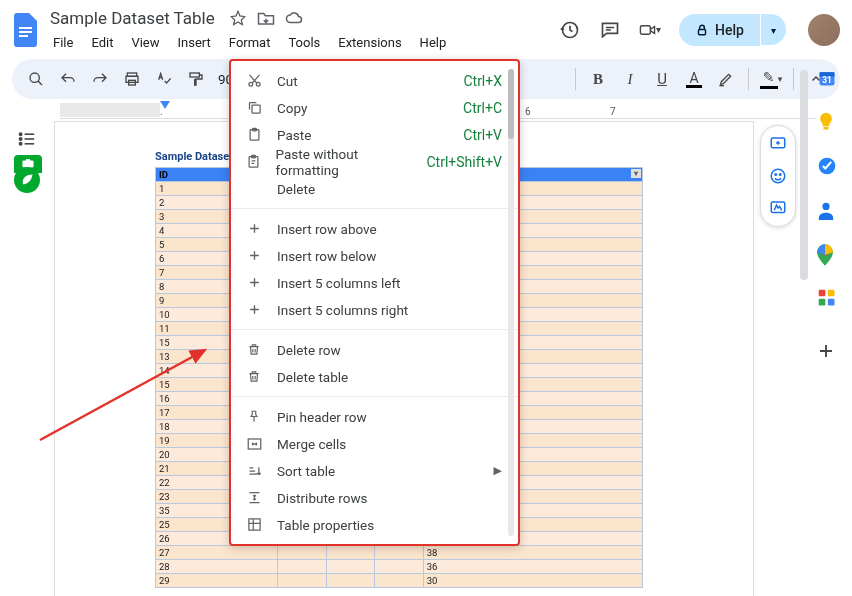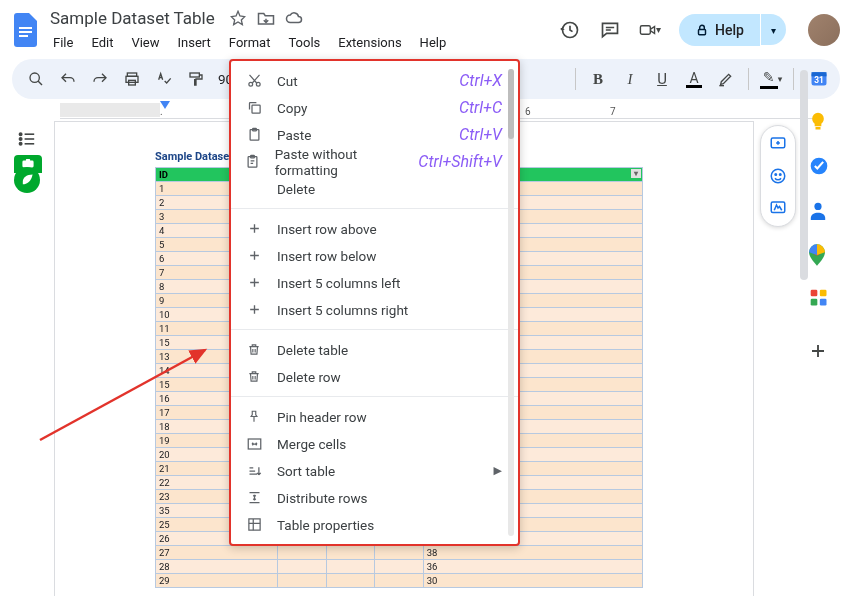--- a/index.html
+++ b/index.html
@@ -43,44 +43,44 @@
   .left-gutter { width:54px; padding-top:4px; display:flex; flex-direction:column; align-items:center; gap:6px;}
   .outline-ico { color:#444746; width:28px; height:28px; display:flex; align-items:center; justify-content:center;}
   .green-badge { width:26px; height:26px; border-radius:50%; background:#00a82d; display:flex; align-items:center; justify-content:center; color:#fff; position:relative; margin-top:-2px;}
   .green-badge-head { width:28px; height:18px; background:#00a82d; border-radius:4px 4px 0 0; position:absolute; top:-14px; display:flex; align-items:center; justify-content:center;}
 
   .page { background:#fff; border:1px solid #dadce0; width:700px; min-height:500px; position:relative; }
   .page-inner { padding: 28px 110px 0 100px; font-family: Arial; font-size:10px; }
   .doc-heading { font-weight:700; font-size:11px; color:#1c4587; margin-bottom:4px; }
   table.data { border-collapse: collapse; width:100%; font-size:9.5px; }
   table.data th, table.data td { border:1px solid #b7c9e0; padding:1px 3px; height:12px; text-align:left; }
-  table.data th { background:#22c55e; color:#000; position:relative;}
+  table.data th { background:#3b82f6; color:#000; position:relative;}
   table.data td { background:#fce5cd; }
   table.data tr:nth-child(even) td { background:#fdeada; }
   .th-dd { position:absolute; right:1px; top:1px; font-size:8px; color:#666; background:#e0e0e0; width:10px; text-align:center;}
 
   
   .context-menu { position:absolute; left:229px; top:59px; width:291px; background:#fff; border-radius:4px; box-shadow: 0 2px 10px rgba(0,0,0,0.2); border:2px solid #e2332b; z-index:100; padding: 6px 0; }
   .cm-scroll { position:absolute; right:4px; top:8px; bottom:8px; width:6px; background:#e8e8e8; border-radius:3px;}
   .cm-scroll-thumb { position:absolute; top:0; width:100%; height:70px; background:#bdbdbd; border-radius:3px;}
   .cm-item { display:flex; align-items:center; padding: 5px 16px 5px 14px; gap:14px; color:#3c4043; cursor:pointer; font-size:13.5px; height:27px;}
   .cm-ico { width:18px; height:18px; display:flex; align-items:center; justify-content:center; color:#5f6368; font-size:15px;}
-  .cm-short { margin-left:auto; color:#8b5cf6; font-size:16px;font-style:italic;}
+  .cm-short { margin-left:auto; color:#15803d; font-size:14px;}
   .cm-sep { height:1px; background:#e8eaed; margin:6px 0;}
   .cm-sub { margin-left:auto; color:#5f6368; font-size:11px;}
 
   
   .arrow { position:absolute; left:30px; top:330px; width:200px; height:200px; z-index:99; pointer-events:none;}
 
   
   .float-panel { position:absolute; right:56px; top:125px; width:36px; background:#fff; border:1px solid #dadce0; border-radius:18px; box-shadow:0 1px 4px rgba(0,0,0,0.15); padding:6px 0; display:flex; flex-direction:column; align-items:center; gap:8px; z-index:50;}
   .fp-ico { width:24px; height:24px; display:flex; align-items:center; justify-content:center; color:#1a73e8; cursor:pointer; font-size:16px;}
 
   
-  .right-sidebar { position:absolute; right:12px; top:60px; width:42px; display:flex; flex-direction:column; align-items:center; gap:24px; padding-top:8px;}
+  .right-sidebar { position:absolute; right:4px; top:60px; width:42px; display:flex; flex-direction:column; align-items:center; gap:24px; padding-top:8px;}
   .rs-ico { width:20px; height:20px; cursor:pointer;}
 
   
   .vscroll { position:absolute; right:44px; top:70px; width:8px; height:210px; background:#dadce0; border-radius:4px;}
 
   svg { display:block; }
 </style>
 </head>
 <body>
 
@@ -656,29 +656,29 @@
         </span>
         <span>Insert 5 columns right</span>
       </div>
       <div class="cm-sep"></div>
       <div class="cm-item">
         <span class="cm-ico">
           <svg width="14" height="15" viewBox="0 0 24 24" fill="none" stroke="#5f6368" stroke-width="2">
             <path d="M4 7h16M9 7V4h6v3M6 7l1 13h10l1-13M10 11v6M14 11v6"></path>
           </svg>
         </span>
-        <span>Delete table</span>
+        <span>Delete row</span>
       </div>
       <div class="cm-item">
         <span class="cm-ico">
           <svg width="14" height="15" viewBox="0 0 24 24" fill="none" stroke="#5f6368" stroke-width="2">
             <path d="M4 7h16M9 7V4h6v3M6 7l1 13h10l1-13M10 11v6M14 11v6"></path>
           </svg>
         </span>
-        <span>Delete row</span>
+        <span>Delete table</span>
       </div>
       <div class="cm-sep"></div>
       <div class="cm-item">
         <span class="cm-ico">
           <svg width="14" height="15" viewBox="0 0 24 24" fill="none" stroke="#5f6368" stroke-width="2">
             <path d="M9 3h6v6l2 3H7l2-3zM12 12v9"></path>
           </svg>
         </span>
         <span>Pin header row</span>
       </div>

